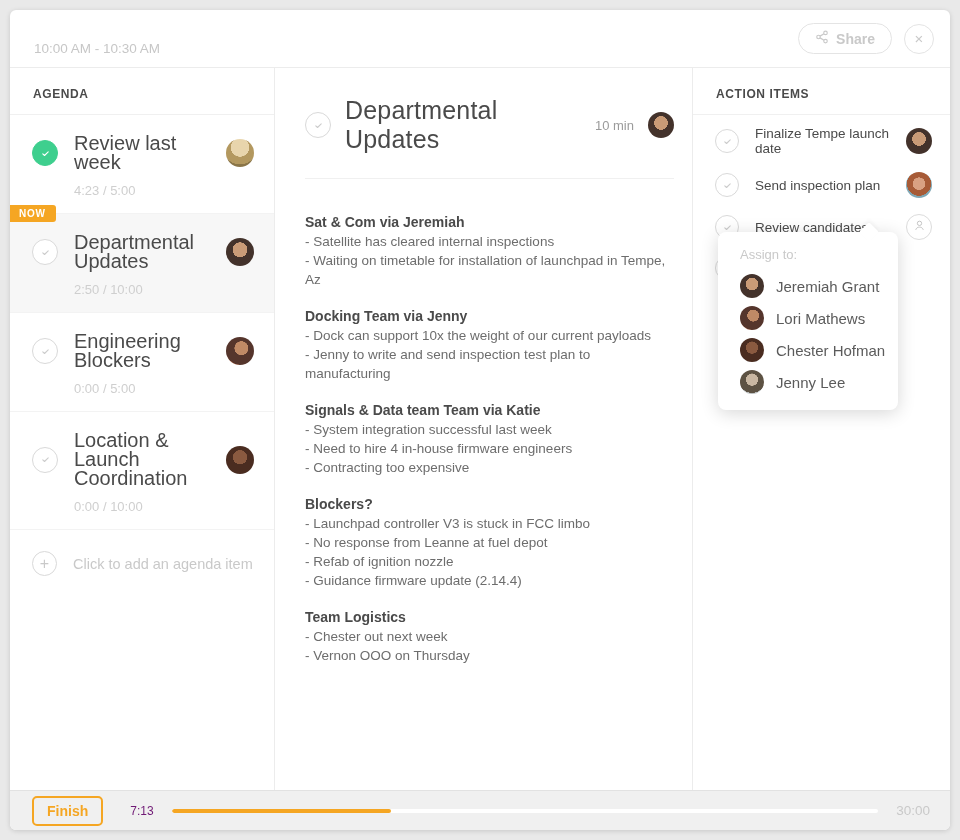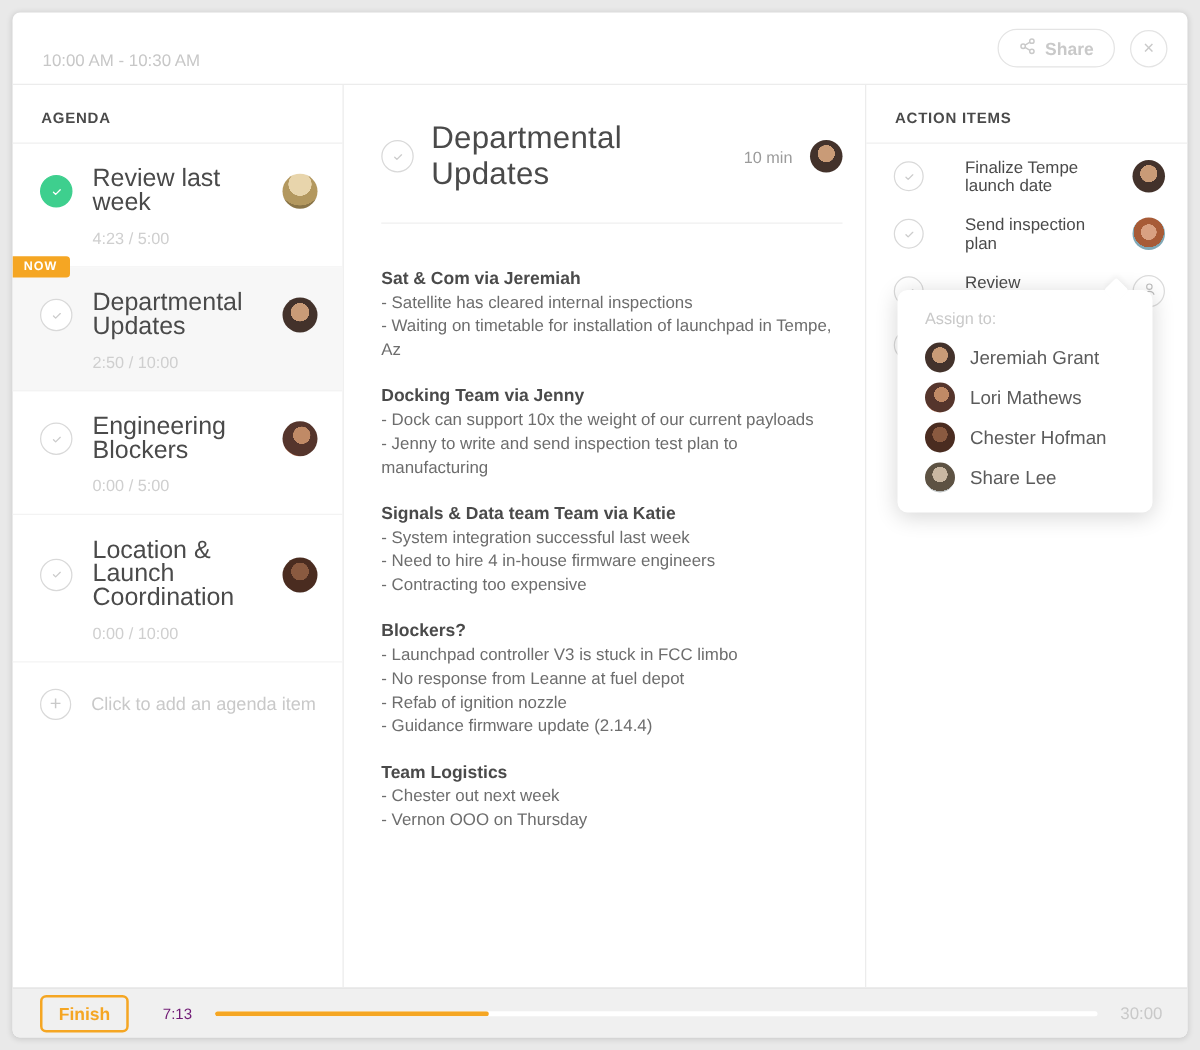--- a/index.html
+++ b/index.html
@@ -96,31 +96,31 @@
   .notes{flex:1;border-right:1px solid var(--divider);padding:0 18px 0 30px;min-width:0;}
   .notes-hdr{display:flex;align-items:center;gap:14px;padding:28px 0 24px 0;
     border-bottom:1px solid #f0f0f0;}
   .notes-title{font-size:25px;color:#4a4a4a;letter-spacing:.2px;font-weight:normal;}
   .notes-dur{font-size:13px;color:#9b9b9b;margin-left:4px;white-space:nowrap;}
   .notes-body{padding-top:34px;font-size:13.5px;line-height:19px;color:var(--text-mid);}
   .note-sec{margin-bottom:18px;}
   .note-head{font-size:14px;font-weight:bold;color:#4a4a4a;line-height:19px;}
   
   .actions{width:257px;flex:0 0 257px;position:relative;}
-  .act-row{display:flex;align-items:center;gap:33px;padding:5px 18px 5px 22px;margin-top:6px;}
+  .act-row{display:flex;align-items:center;gap:16px;padding:5px 18px 5px 22px;margin-top:6px;}
   .act-row:first-of-type{margin-top:14px;}
   .act-label{flex:1;font-size:13.5px;color:#4a4a4a;}
   .assign-btn{
     width:26px;height:26px;border-radius:50%;border:1px solid #dcdcdc;background:#fff;
     display:flex;align-items:center;justify-content:center;cursor:pointer;flex:0 0 26px;
   }
   .assign-btn svg{width:13px;height:13px;stroke:#bcbcbc;fill:none;stroke-width:1.6;}
   
   .popup{
-    position:absolute;left:25px;top:164px;width:204px;
+    position:absolute;left:25px;top:164px;width:180px;
     background:#fff;border-radius:8px;z-index:5;
     box-shadow:0 3px 18px rgba(0,0,0,.16);
     padding:15px 0 16px 22px;
   }
   .popup-caret{
     position:absolute;top:-7px;right:22px;width:14px;height:14px;
     background:#fff;transform:rotate(45deg);border-radius:2px;
     box-shadow:-2px -2px 4px rgba(0,0,0,.04);
   }
   .popup-title{font-size:13px;color:#c9c9c9;margin-bottom:12px;}
@@ -334,21 +334,21 @@
         <div class="person-row">
           <span class="avatar sz24 av3"></span>
           <span class="person-name">Lori Mathews</span>
         </div>
         <div class="person-row">
           <span class="avatar sz24 av4"></span>
           <span class="person-name">Chester Hofman</span>
         </div>
         <div class="person-row">
           <span class="avatar sz24 av6"></span>
-          <span class="person-name">Share Lee</span>
+          <span class="person-name">Jenny Lee</span>
         </div>
       </div>
     </aside>
   </div>
 
   <div class="ftr">
     <button class="finish-btn">Finish</button>
     <span class="elapsed">7:13</span>
     <div class="progress">
       <div class="progress-fill" style="width: 31%;"></div>

